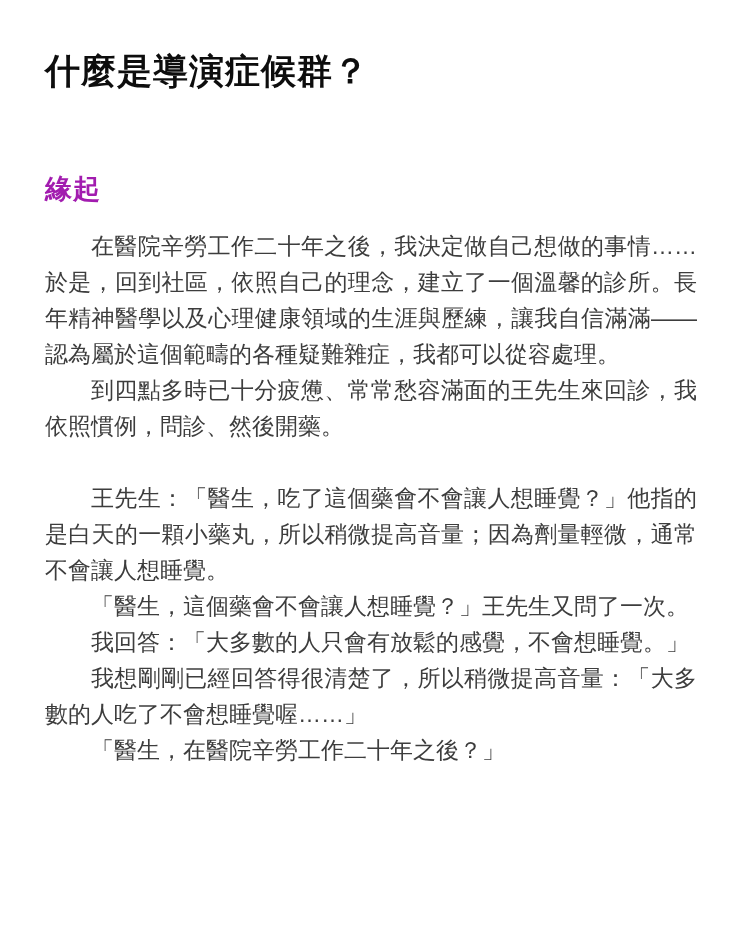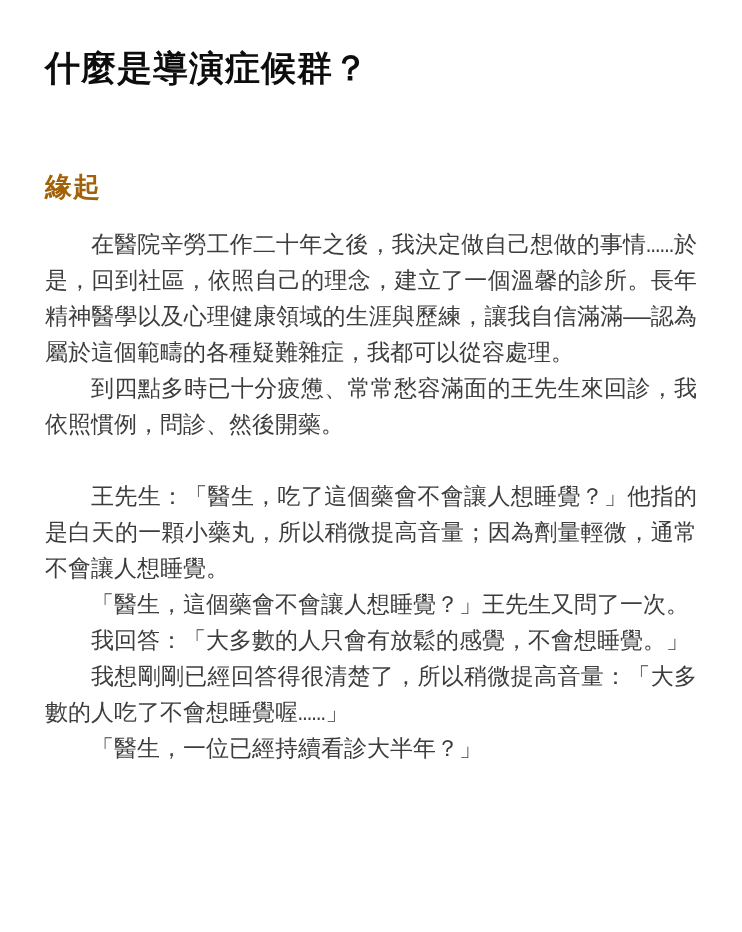--- a/index.html
+++ b/index.html
@@ -6,41 +6,41 @@
     margin: 0;
     padding: 0;
     background: #ffffff;
   }
   .page {
     position: relative;
     width: 742px;
     height: 932px;
     background: #ffffff;
     overflow: hidden;
-    font-family: Liberation Mono, monospace;
+    font-family: Liberation Sans, sans-serif;
   }
   .doc {
     box-sizing: border-box;
     padding: 0 45px;
   }
   .title {
     margin: 0;
     padding-top: 52px;
     font-size: 35px;
     line-height: 1.1;
     font-weight: bold;
     color: #0d0d0d;
     letter-spacing: 1px;
   }
   .heading {
     margin: 84px 0 0 0;
     font-size: 27px;
     line-height: 1.1;
     font-weight: bold;
-    color: #a16207;
+    color: #a21caf;
     letter-spacing: 1px;
   }
   .body-text {
     margin-top: 24px;
     font-size: 23px;
     line-height: 36px;
     color: #3d3d3d;
     text-align: justify;
     text-justify: inter-ideograph;
   }
@@ -59,16 +59,16 @@
   <div class="doc">
     <h1 class="title">什麼是導演症候群？</h1>
     <h2 class="heading">緣起</h2>
     <div class="body-text">
         <p>在醫院辛勞工作二十年之後，我決定做自己想做的事情……於是，回到社區，依照自己的理念，建立了一個溫馨的診所。長年精神醫學以及心理健康領域的生涯與歷練，讓我自信滿滿——認為屬於這個範疇的各種疑難雜症，我都可以從容處理。</p>
         <p>到四點多時已十分疲憊、常常愁容滿面的王先生來回診，我依照慣例，問診、然後開藥。</p>
         <p class="gap">王先生：「醫生，吃了這個藥會不會讓人想睡覺？」他指的是白天的一顆小藥丸，所以稍微提高音量；因為劑量輕微，通常不會讓人想睡覺。</p>
         <p>「醫生，這個藥會不會讓人想睡覺？」王先生又問了一次。</p>
         <p>我回答：「大多數的人只會有放鬆的感覺，不會想睡覺。」</p>
         <p>我想剛剛已經回答得很清楚了，所以稍微提高音量：「大多數的人吃了不會想睡覺喔……」</p>
-        <p>「醫生，一位已經持續看診大半年？」</p>
+        <p>「醫生，在醫院辛勞工作二十年之後？」</p>
       </div>
   </div>
 </div>
 
 </body></html>

